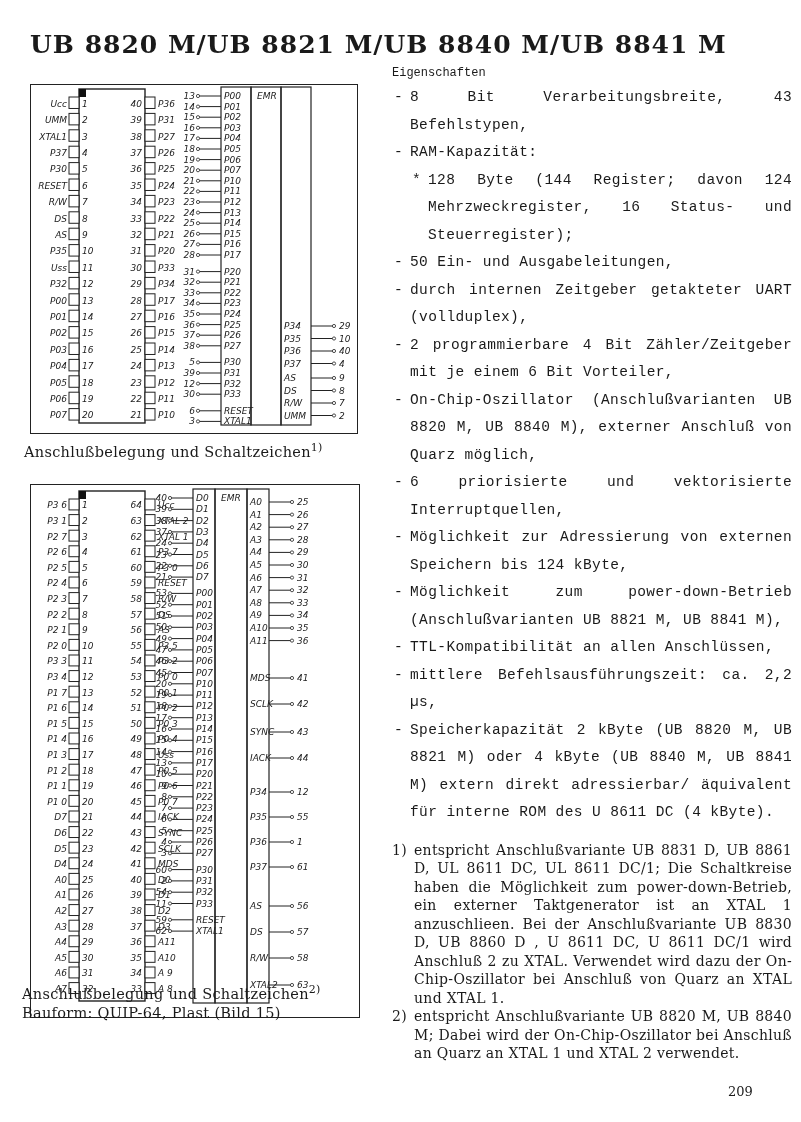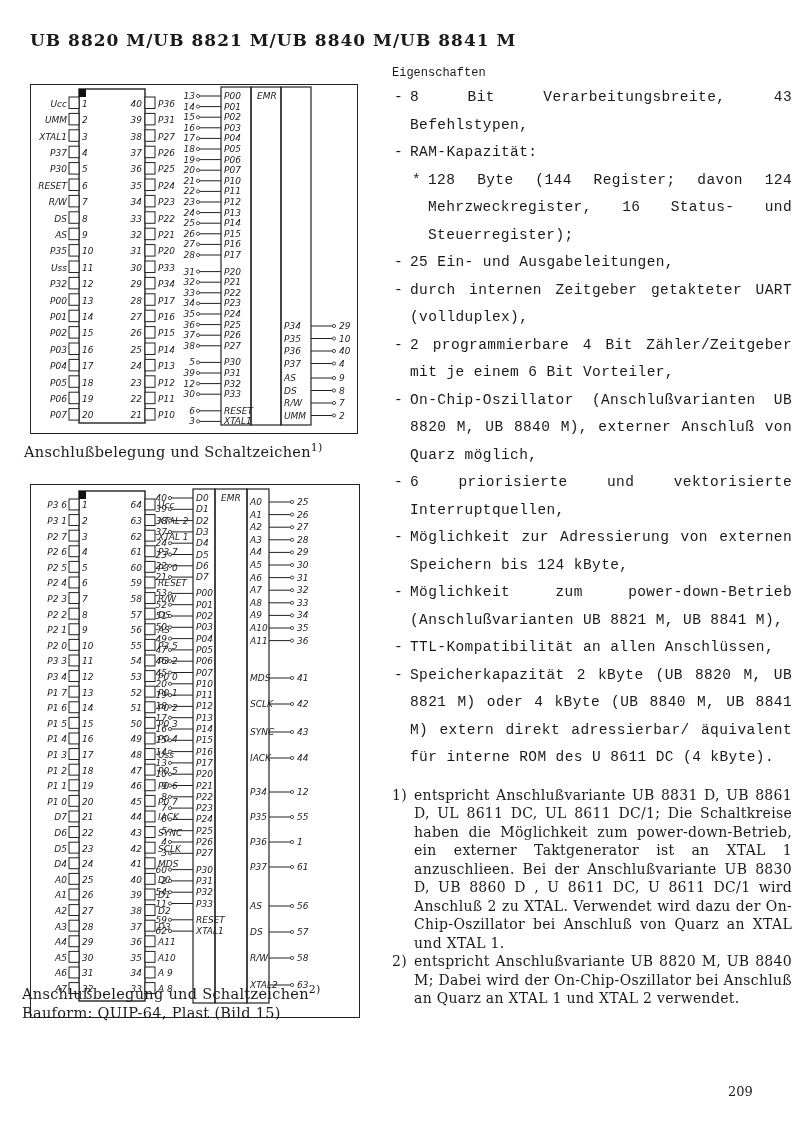--- a/index.html
+++ b/index.html
@@ -1,17 +1,17 @@
 <!DOCTYPE html>
 <html><head>
 <meta charset="utf-8">
 <style>
   html, body { margin: 0; padding: 0; background: #fff; }
   body { width: 801px; height: 1122px; position: relative; overflow: hidden; color: #1a1a1a; font-family: "DejaVu Serif", serif; }
-  .title { position: absolute; left: 30px; top: 30px; font-family: "DejaVu Serif", serif; font-weight: bold; font-size: 17px; letter-spacing: 1px; white-space: nowrap; }
+  .title { position: absolute; left: 30px; top: 30px; font-family: "DejaVu Serif", serif; font-weight: bold; font-size: 25px; letter-spacing: 1px; white-space: nowrap; }
   .right { position: absolute; left: 392px; top: 66px; width: 400px; font-size: 14.5px; }
   .heading { font-size: 12px; margin: 0 0 4px 0; font-family: Liberation Mono, monospace; }
   .feat { list-style: none; margin: 0; padding: 0; font-family: Liberation Mono, monospace; }
   .feat li { position: relative; padding-left: 18px; line-height: 27.5px; text-align: justify; letter-spacing: 0.4px; }
   .feat li::before { content: "-"; position: absolute; left: 2px; }
   .feat li.sub { padding-left: 36px; }
   .feat li.sub::before { content: "*"; left: 20px; }
   .notes { margin-top: 14px; font-size: 14px; line-height: 18.5px; }
   .note { position: relative; padding-left: 22px; text-align: justify; letter-spacing: 0.3px; }
   .note .num { position: absolute; left: 0; top: 0; }
@@ -766,28 +766,29 @@
   <span>Anschlußbelegung und Schaltzeichen</span><sup>2)</sup><br>
   <span>Bauform: QUIP-64, Plast (Bild 15)</span>
 </div>
 
 <div class="right">
   <div class="heading">Eigenschaften</div>
   <ul class="feat" id="feat-list">
       <li>8 Bit Verarbeitungsbreite, 43 Befehlstypen,</li>
       <li>RAM-Kapazität:</li>
       <li class="sub">128 Byte (144 Register; davon 124 Mehrzweckregister, 16 Status- und Steuerregister);</li>
-      <li>25 Ein- und Ausgabeleitungen,</li>
+      <li>50 Ein- und Ausgabeleitungen,</li>
       <li>durch internen Zeitgeber getakteter UART (vollduplex),</li>
       <li>2 programmierbare 4 Bit Zähler/Zeitgeber mit je einem 6 Bit Vorteiler,</li>
       <li>On-Chip-Oszillator (Anschlußvarianten UB 8820 M, UB 8840 M), externer Anschluß von Quarz möglich,</li>
       <li>6 priorisierte und vektorisierte Interruptquellen,</li>
       <li>Möglichkeit zur Adressierung von externen Speichern bis 124 kByte,</li>
       <li>Möglichkeit zum power-down-Betrieb (Anschlußvarianten UB 8821 M, UB 8841 M),</li>
       <li>TTL-Kompatibilität an allen Anschlüssen,</li>
+      <li>mittlere Befehlsausführungszeit: ca. 2,2 µs,</li>
       <li>Speicherkapazität 2 kByte (UB 8820 M, UB 8821 M) oder 4 kByte (UB 8840 M, UB 8841 M) extern direkt adressierbar/ äquivalent für interne ROM des U 8611 DC (4 kByte).</li>
     </ul>
   <div class="notes" id="notes">
       <div class="note"><span class="num">1)</span><span>entspricht Anschlußvariante UB 8831 D, UB 8861 D, UL 8611 DC, UL 8611 DC/1; Die Schaltkreise haben die Möglichkeit zum power-down-Betrieb, ein externer Taktgenerator ist an XTAL 1 anzuschlieen. Bei der Anschlußvariante UB 8830 D, UB 8860 D , U 8611 DC, U 8611 DC/1 wird Anschluß 2 zu XTAL. Verwendet wird dazu der On-Chip-Oszillator bei Anschluß von Quarz an XTAL und XTAL 1.</span></div>
       <div class="note"><span class="num">2)</span><span>entspricht Anschlußvariante UB 8820 M, UB 8840 M; Dabei wird der On-Chip-Oszillator bei Anschluß an Quarz an XTAL 1 und XTAL 2 verwendet.</span></div>
     </div>
 </div>
 
 <div class="pagenum">209</div>
 

